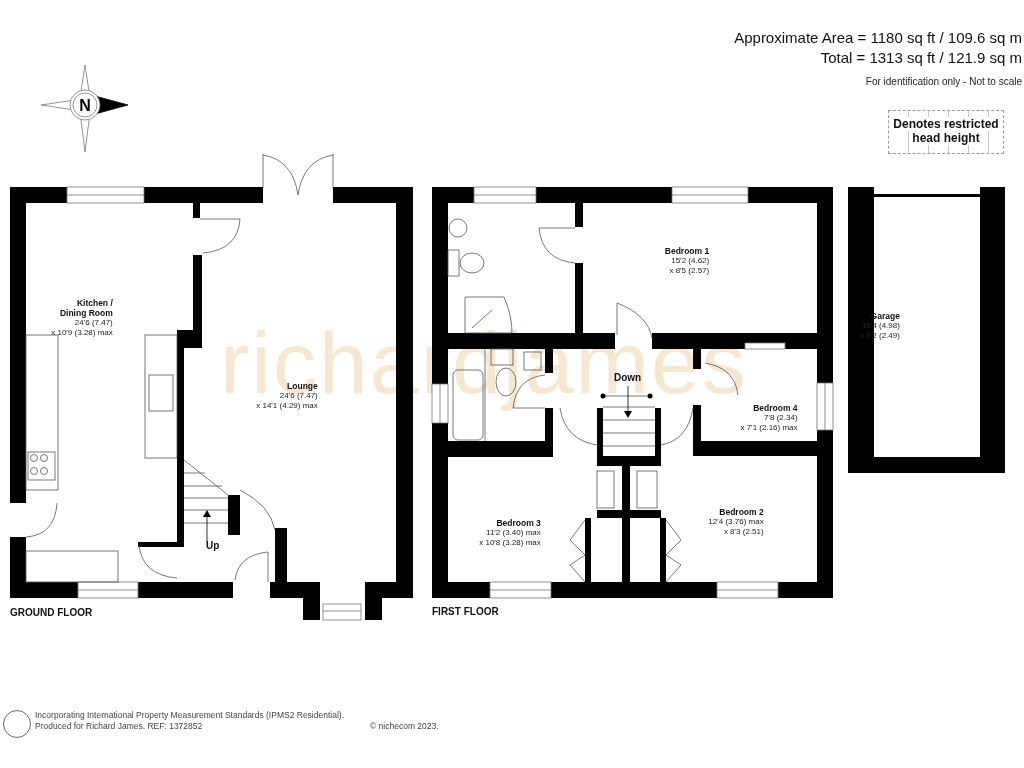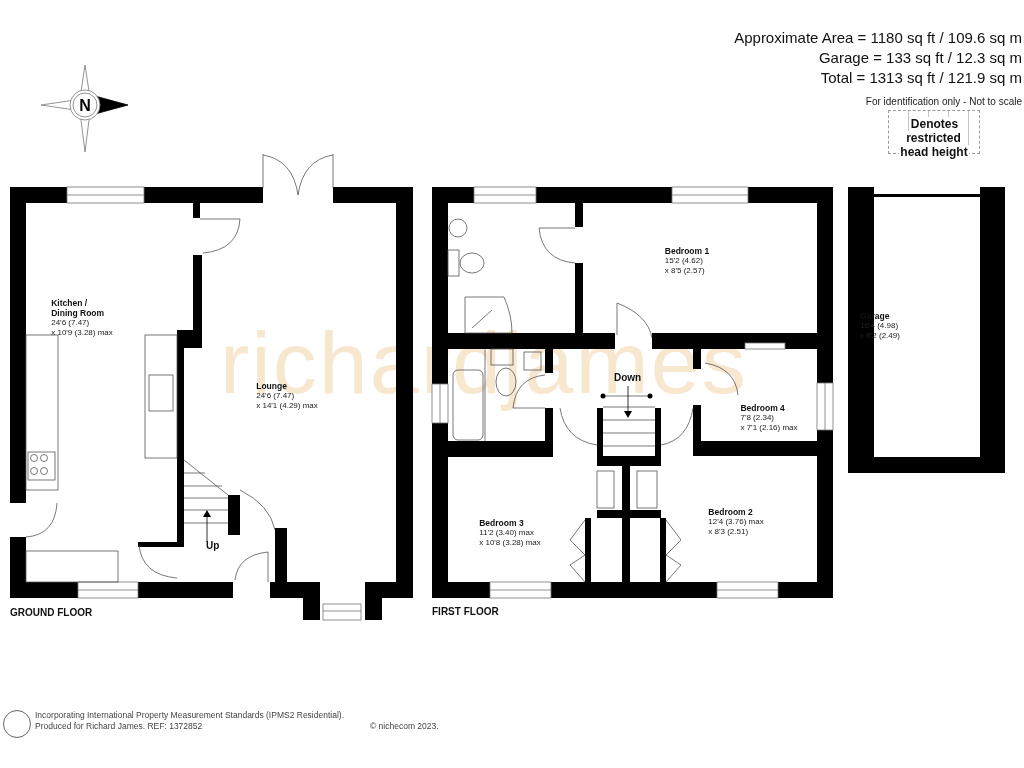--- a/index.html
+++ b/index.html
@@ -1,37 +1,36 @@
 <!DOCTYPE html>
 <html><head>
 <meta charset="utf-8">
 <style>
   html, body { margin:0; padding:0; background:#fff; }
   body { width:1024px; height:768px; position:relative; overflow:hidden; font-family:"Liberation Sans", sans-serif; color:#111; }
   .area-summary { position:absolute; right:2px; top:28px; text-align:right; font-size:15px; line-height:20px; color:#111; }
   .area-summary .note { font-size:10px; margin-top:4px; color:#222; }
-  .legend-box { position:absolute; left:888px; top:110px; width:92px; height:44px; border:1px dashed #999; font-weight:bold; font-size:12px; text-align:center; line-height:14px; box-sizing:border-box; padding-top:6px;
+  .legend-box { position:absolute; left:888px; top:110px; width:116px; height:44px; border:1px dashed #999; font-weight:bold; font-size:12px; text-align:center; line-height:14px; box-sizing:border-box; padding-top:6px;
     background-image: repeating-linear-gradient(90deg, transparent 0 19px, rgba(150,150,150,.55) 19px 20px); }
   .legend-box span { background:#fff; padding:0 1px; }
   svg.plan { position:absolute; left:0; top:0; }
-  .room-label { position:absolute; text-align:left; font-size:8px; line-height:10px; transform:translateX(-50%); white-space:nowrap; color:#222; }
+  .room-label { position:absolute; text-align:right; font-size:8px; line-height:10px; transform:translateX(-50%); white-space:nowrap; color:#222; }
   .room-label b { display:block; font-size:8.5px; color:#111; }
   .floor-label { position:absolute; font-weight:bold; font-size:10px; color:#111; }
   .watermark { position:absolute; left:220px; top:312px; font-size:88px; color:#f6dfc0; letter-spacing:2px; font-weight:300; opacity:.75; pointer-events:none; }
   .tiny { position:absolute; font-size:10px; font-weight:bold; }
   .footer { position:absolute; left:35px; top:710px; font-size:8.5px; line-height:11px; color:#444; }
   .footer .copy { position:absolute; left:335px; top:11px; white-space:nowrap; }
   .footer-icon { position:absolute; left:3px; top:710px; width:26px; height:26px; border:1px solid #666; border-radius:50%; }
 </style>
 </head>
 <body>
 
 <div class="area-summary">
   <div>Approximate Area = 1180 sq ft / 109.6 sq m</div>
-  <div>Garage = 133 sq ft / 12.3 sq m</div>
   <div>Total = 1313 sq ft / 121.9 sq m</div>
   <div class="note">For identification only - Not to scale</div>
 </div>
 
 <div class="legend-box">
   <span>Denotes restricted</span><br>
   <span>head height</span>
 </div>
 
 <div class="watermark">richardjames</div>

